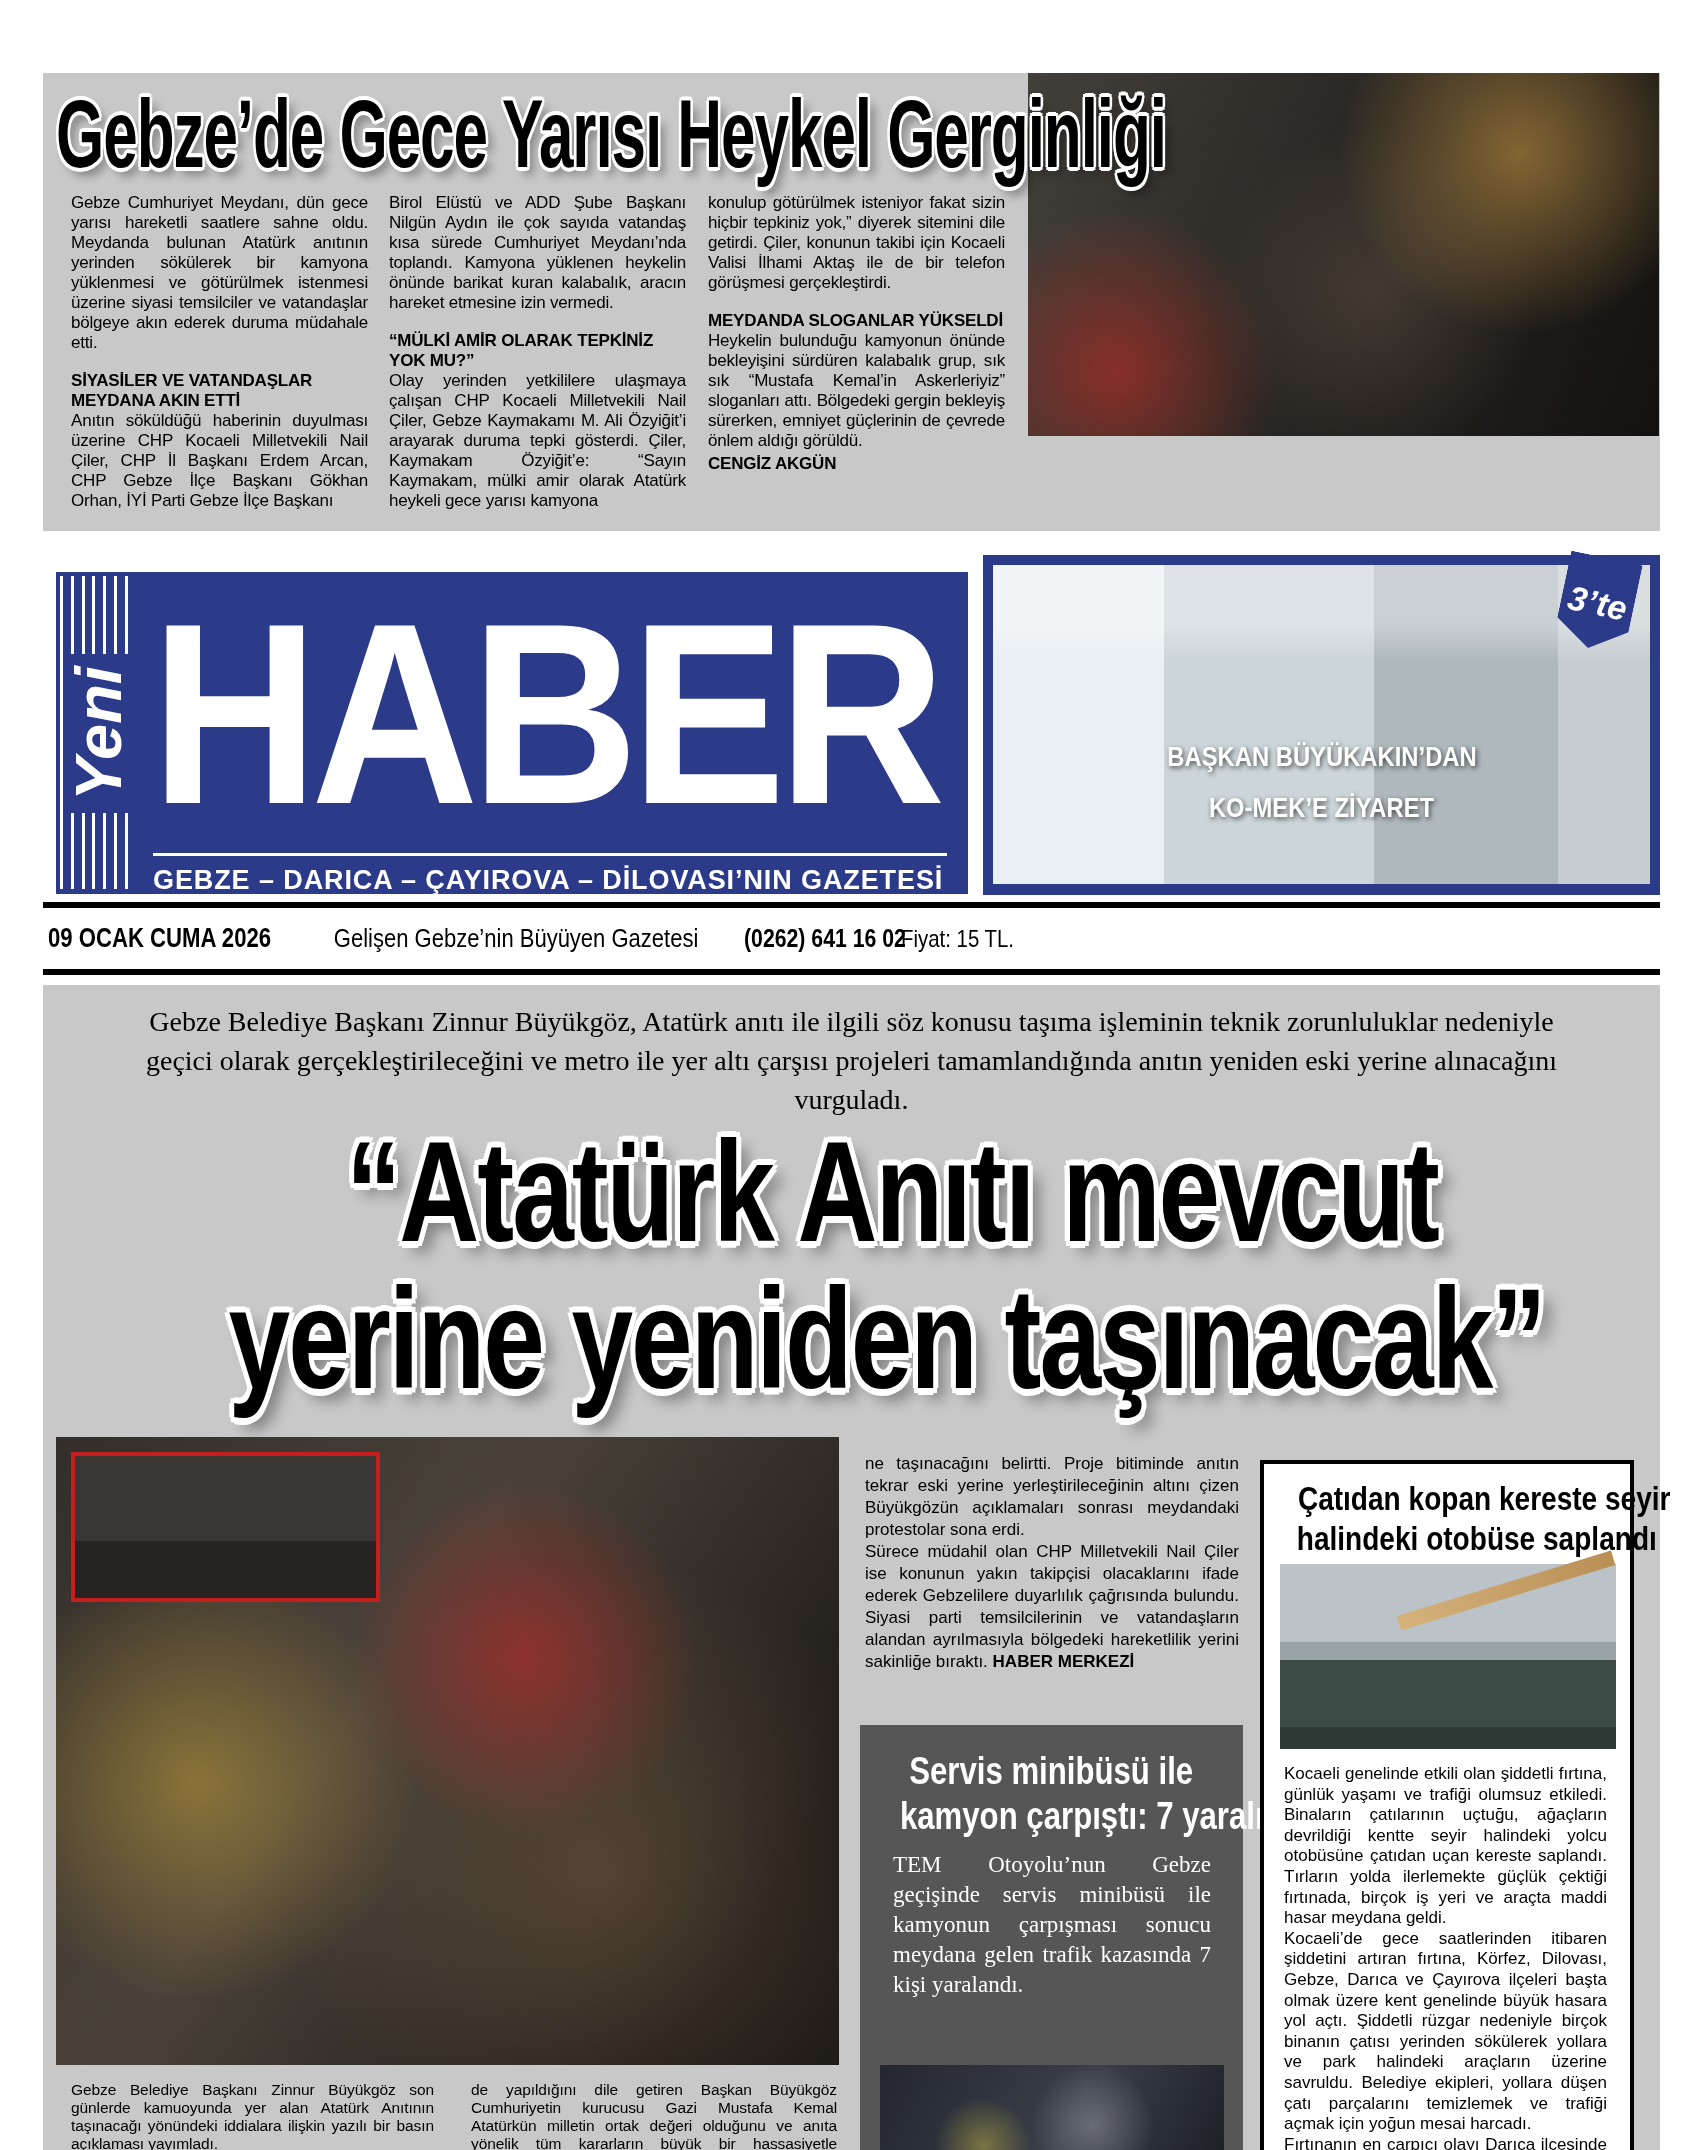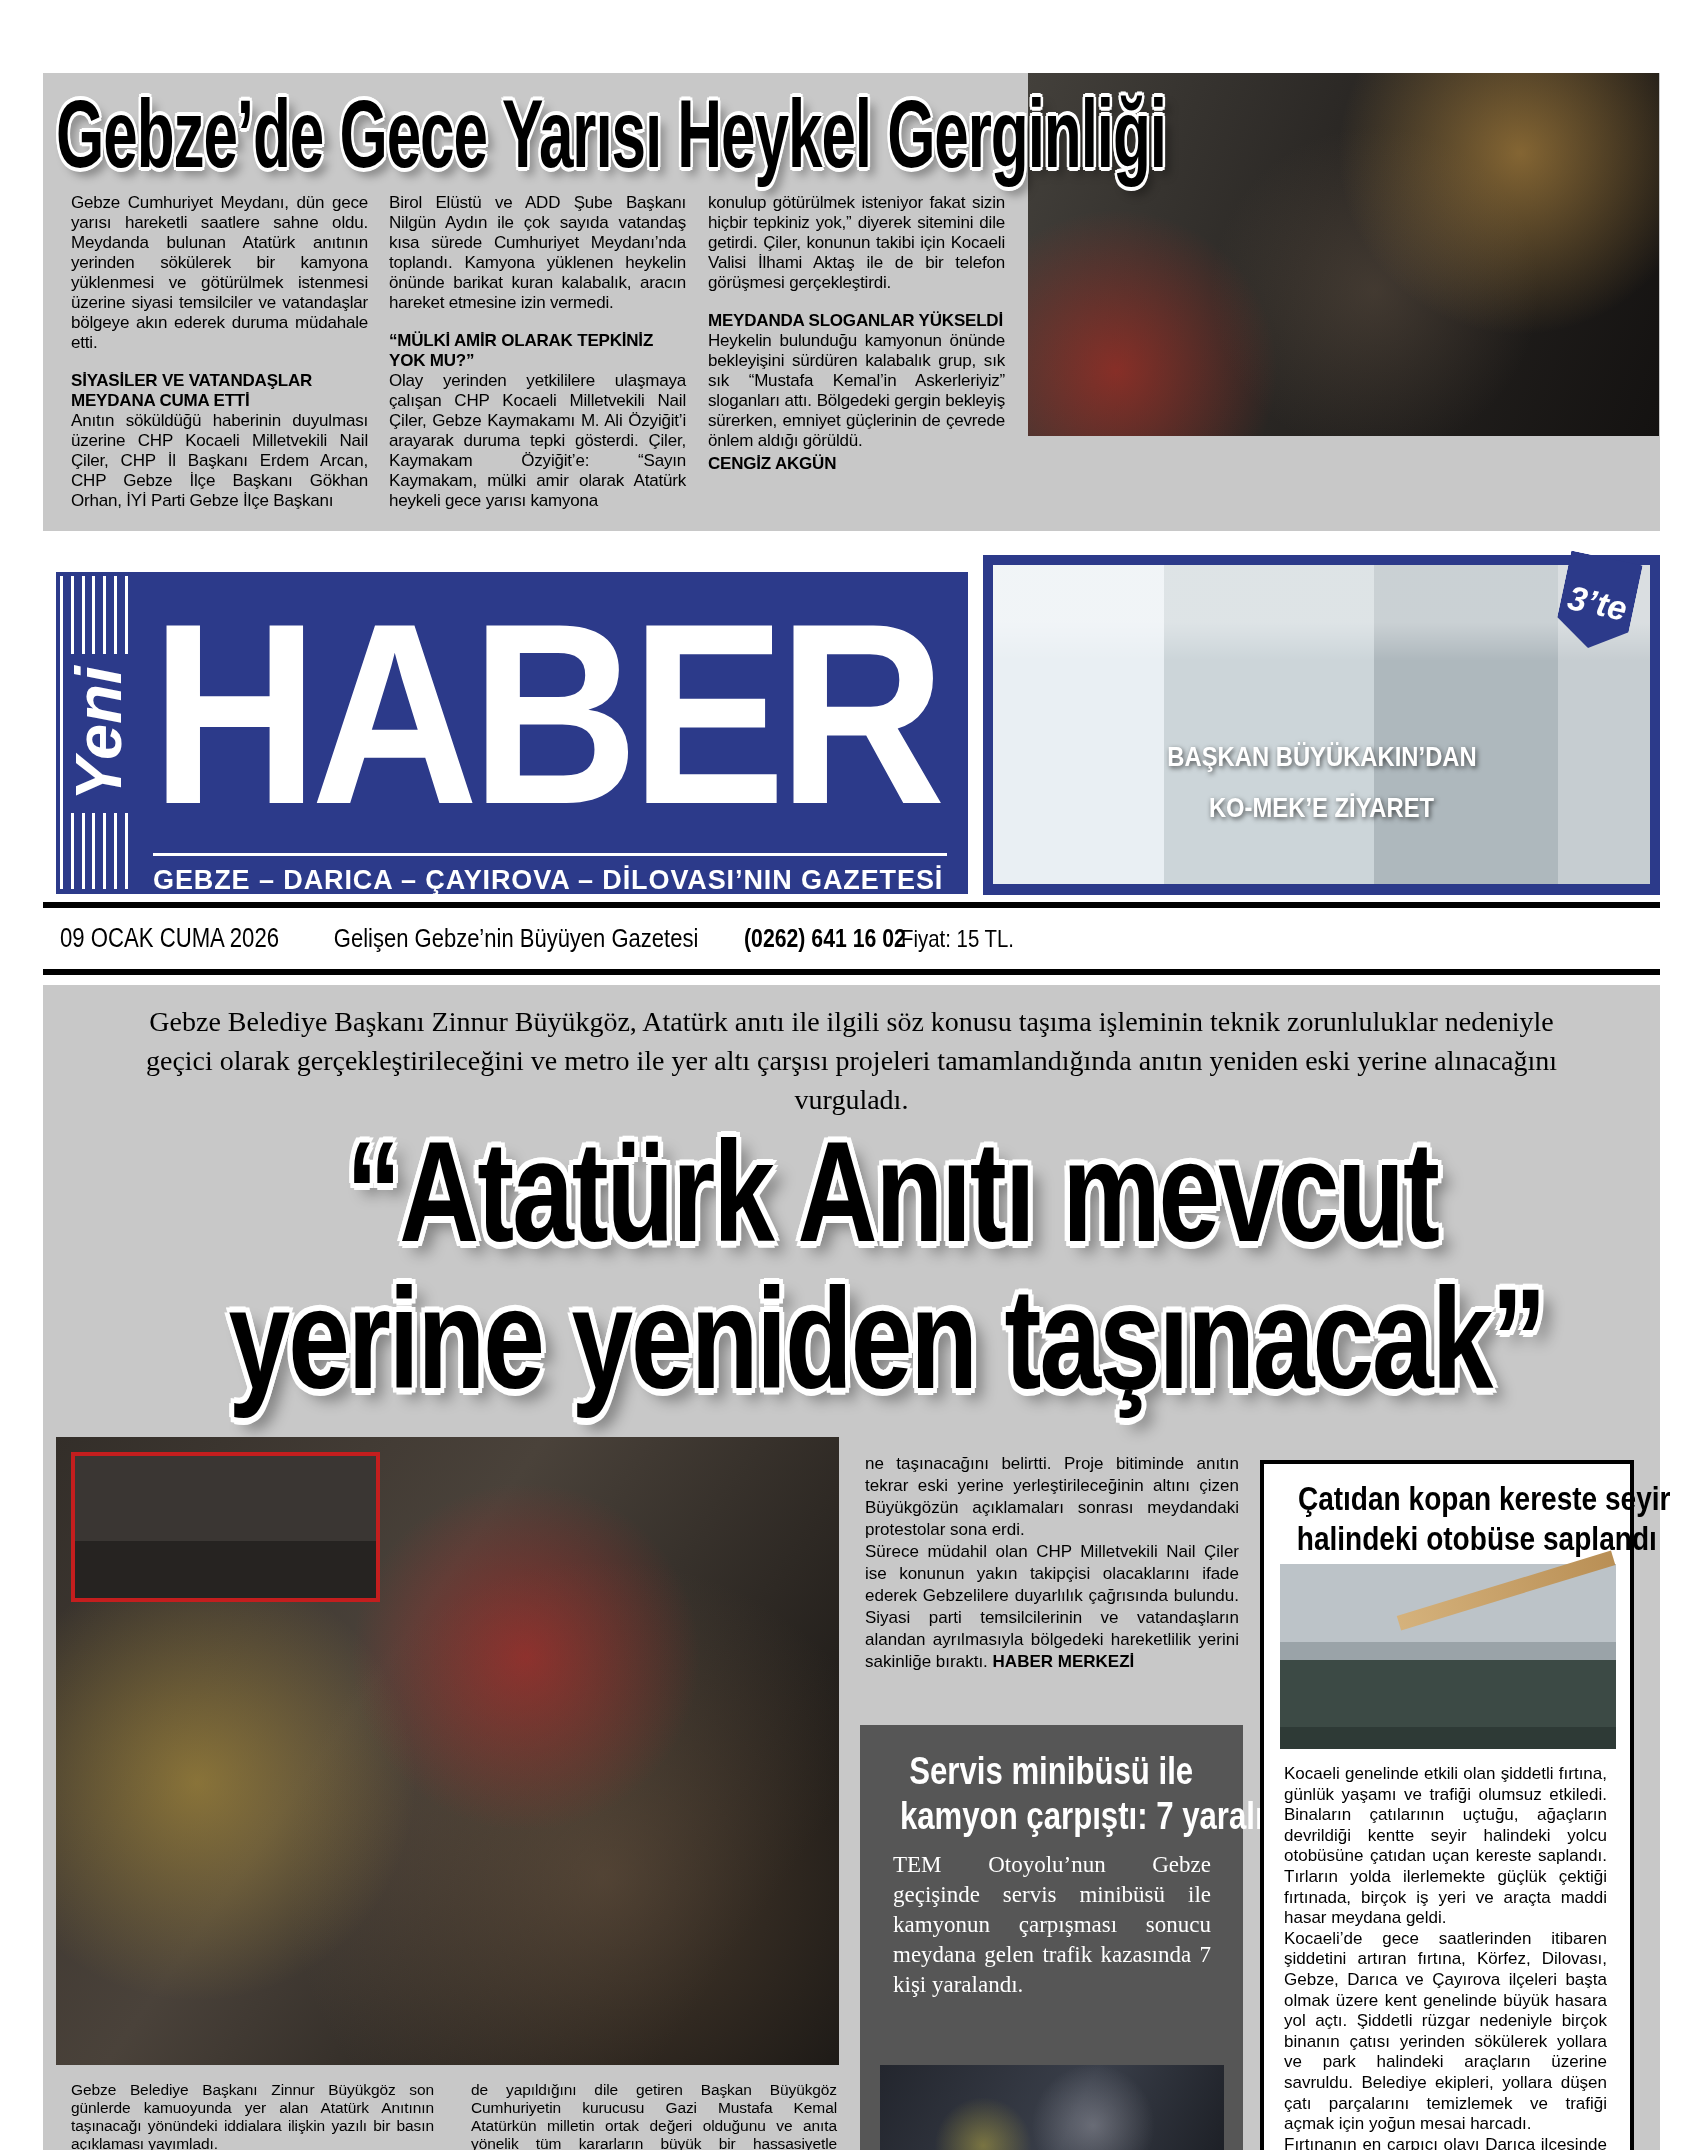--- a/index.html
+++ b/index.html
@@ -59,21 +59,21 @@
   .mast-caption .cnd{transform:scaleX(.85);}
   .badge{left:1561px;top:557px;width:73px;height:92px;background:#2c3a8a;transform:rotate(12deg);
      clip-path:polygon(0 0,100% 0,100% 74%,50% 100%,0 74%);
      display:flex;align-items:center;justify-content:center;}
   .badge span{color:#fff;font-size:34px;font-weight:700;font-style:italic;}
 
   
   .rule{left:43px;width:1617px;height:5.6px;background:#000;}
   .r1{top:902px;} .r2{top:969px;}
   .date-item{top:923px;font-size:27px;line-height:31px;}
-  .d-date{left:60px;font-weight:400;}
+  .d-date{left:48px;font-weight:700;}
   .d-date .cndl{transform:scaleX(.82);}
   .d-slogan{left:275px;width:482px;text-align:center;font-size:25px;}
   .d-slogan .cnd{transform:scaleX(.88);}
   .d-phone{left:744px;font-weight:700;font-size:25px;}
   .d-phone .cndl{transform:scaleX(.85);}
   .d-price{left:901px;font-size:24px;}
   .d-price .cndl{transform:scaleX(.85);}
 
   
   .main-gray{left:43px;top:985px;width:1617px;height:1419px;background:#c8c8c8;}
@@ -124,21 +124,21 @@
 <div class="page">
 
   <div class="abs top-gray"></div>
   <div class="abs top-photo"></div>
   <div class="abs top-headline owhite">
     <span class="cndl">Gebze’de Gece Yarısı Heykel Gerginliği</span>
   </div>
 
   <div class="abs topcol c1 jt">
     <div>Gebze Cumhuriyet Meydanı, dün gece yarısı hareketli saatlere sahne oldu. Meydanda bulunan Atatürk anıtının yerinden sökülerek bir kamyona yüklenmesi ve götürülmek istenmesi üzerine siyasi temsilciler ve vatandaşlar bölgeye akın ederek duruma müdahale etti.</div>
-    <div class="subhead">SİYASİLER VE VATANDAŞLAR MEYDANA CUMA ETTİ</div>
+    <div class="subhead">SİYASİLER VE VATANDAŞLAR MEYDANA AKIN ETTİ</div>
     <div>Anıtın söküldüğü haberinin duyulması üzerine CHP Kocaeli Milletvekili Nail Çiler, CHP İl Başkanı Erdem Arcan, CHP Gebze İlçe Başkanı Gökhan Orhan, İYİ Parti Gebze İlçe Başkanı</div>
   </div>
   <div class="abs topcol c2 jt">
     <div>Birol Elüstü ve ADD Şube Başkanı Nilgün Aydın ile çok sayıda vatandaş kısa sürede Cumhuriyet Meydanı’nda toplandı. Kamyona yüklenen heykelin önünde barikat kuran kalabalık, aracın hareket etmesine izin vermedi.</div>
     <div class="subhead">“MÜLKİ AMİR OLARAK TEPKİNİZ YOK MU?”</div>
     <div>Olay yerinden yetkililere ulaşmaya çalışan CHP Kocaeli Milletvekili Nail Çiler, Gebze Kaymakamı M. Ali Özyiğit’i arayarak duruma tepki gösterdi. Çiler, Kaymakam Özyiğit’e: “Sayın Kaymakam, mülki amir olarak Atatürk heykeli gece yarısı kamyona</div>
   </div>
   <div class="abs topcol c3 jt">
     <div>konulup götürülmek isteniyor fakat sizin hiçbir tepkiniz yok,” diyerek sitemini dile getirdi. Çiler, konunun takibi için Kocaeli Valisi İlhami Aktaş ile de bir telefon görüşmesi gerçekleştirdi.</div>
     <div class="subhead">MEYDANDA SLOGANLAR YÜKSELDİ</div>

